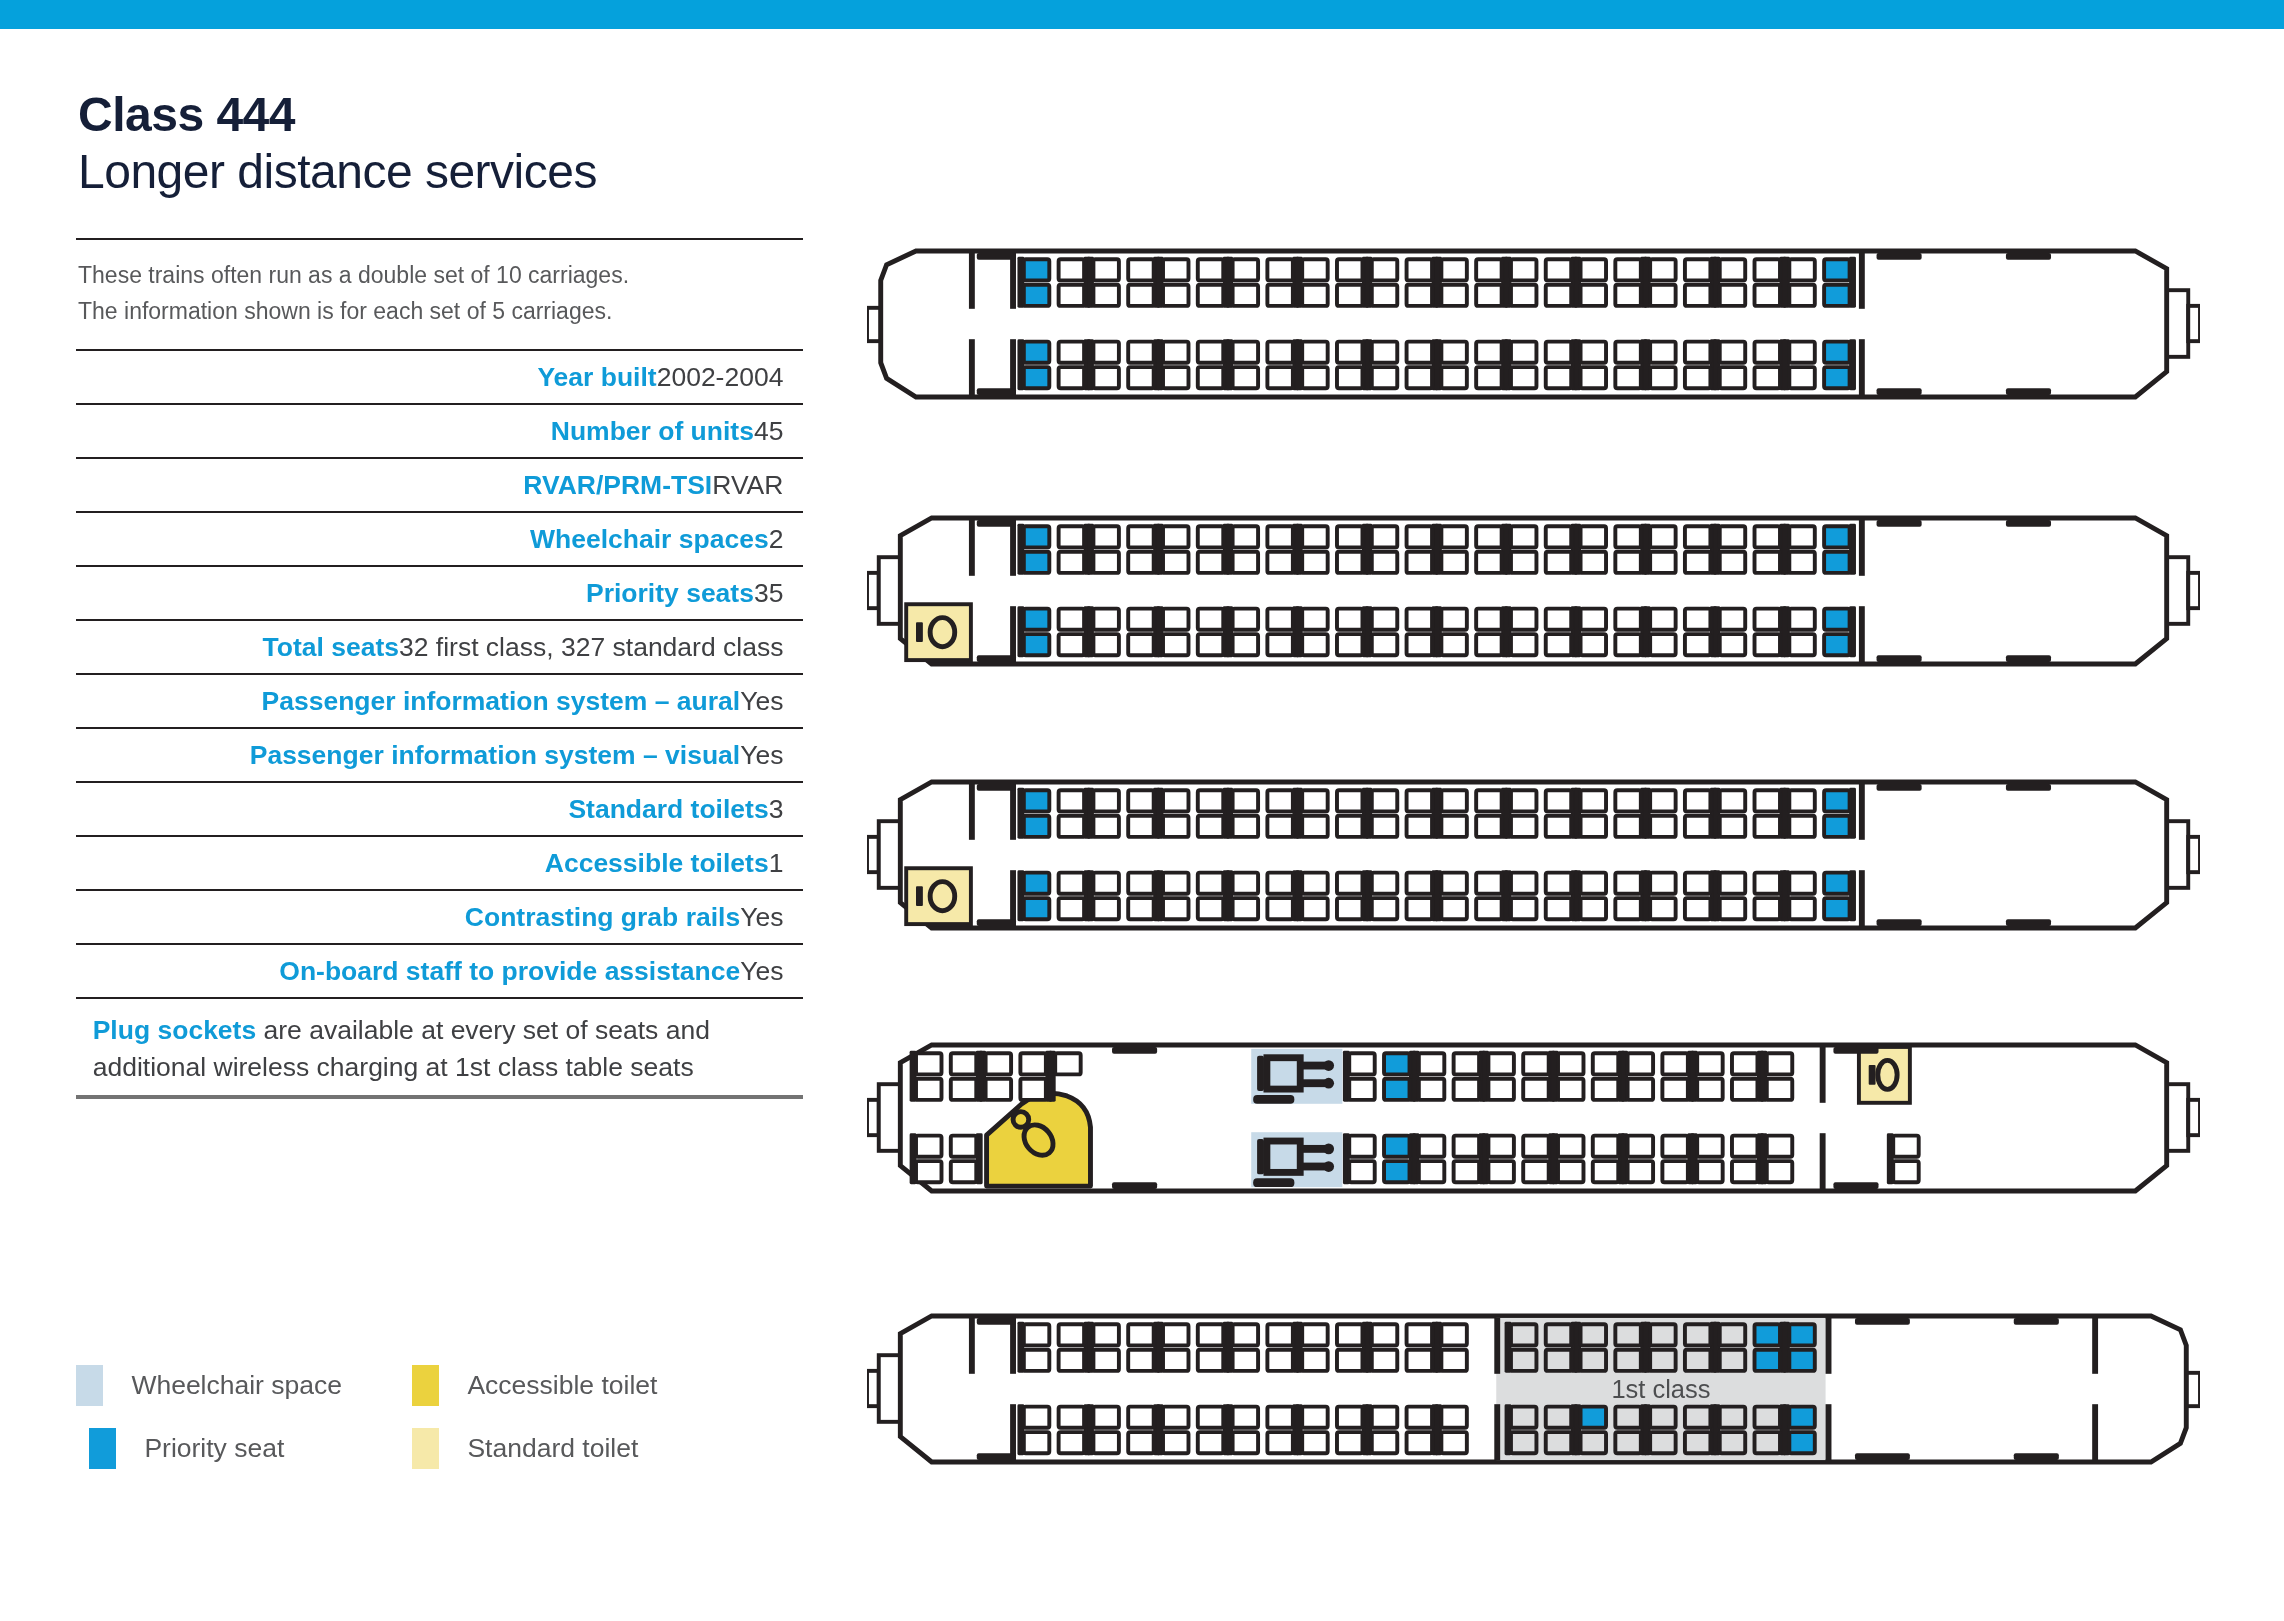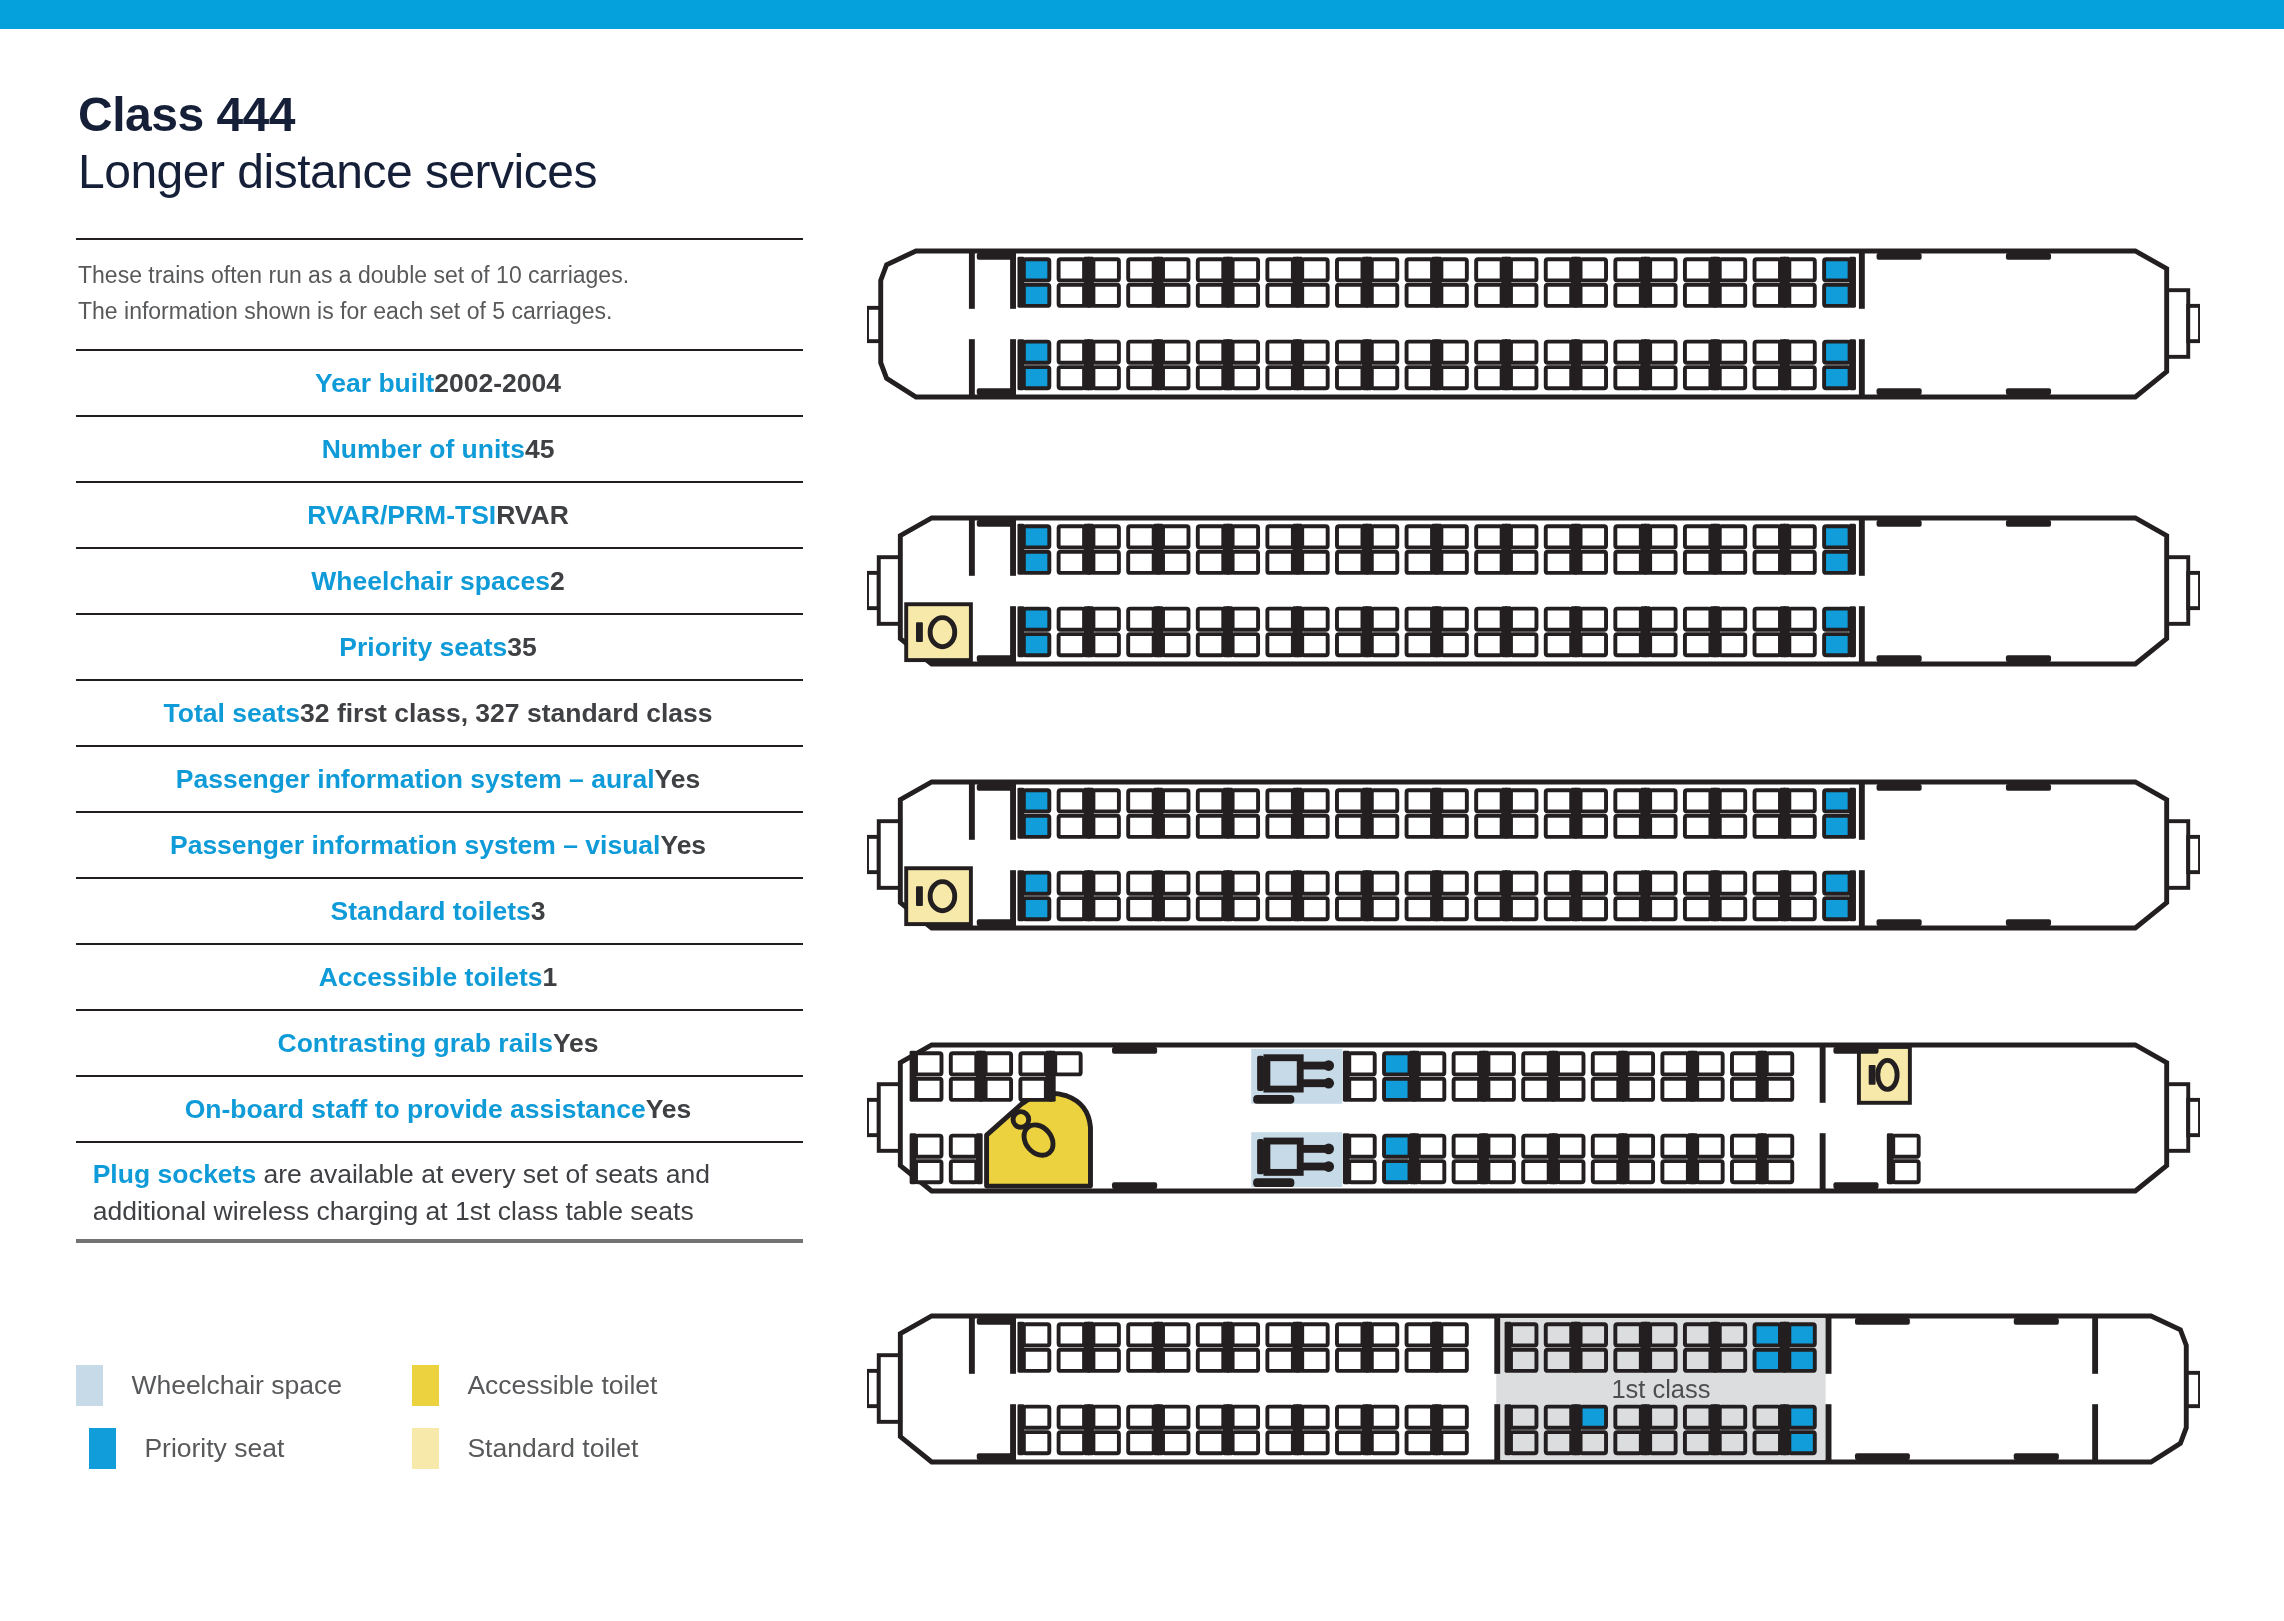--- a/index.html
+++ b/index.html
@@ -6,24 +6,24 @@
   body{width:2285px;height:1621px;position:relative;overflow:hidden;
        font-family:"Liberation Sans",sans-serif;color:#3F4043;}
   #stage{position:absolute;inset:0;background:#fff;}
   .topbar{position:absolute;left:0;top:0;width:100%;height:29px;}
   .titleblock{position:absolute;left:78px;top:86px;line-height:57px;}
   .title{font-size:48px;font-weight:700;letter-spacing:-0.5px;}
   .subtitle{font-size:48px;font-weight:400;letter-spacing:-0.5px;}
   .rule{position:absolute;left:76px;width:727px;height:0;border-top:2px solid #231F20;}
   .desc{position:absolute;left:78px;top:257px;font-size:23px;line-height:36px;color:#58595B;}
   .table{position:absolute;left:76px;top:349px;width:727px;}
-  .trow{display:flex;justify-content:center;align-items:center;height:66px;
+  .trow{display:flex;justify-content:flex-end;align-items:center;height:54px;
         border-top:2px solid #231F20;box-sizing:border-box;padding:0 19.6px 0 16.7px;}
   .trow .lbl{font-size:26.5px;font-weight:700;}
-  .trow .val{font-size:26.5px;color:#3F4043;font-weight:bold;}
+  .trow .val{font-size:26.5px;color:#3F4043;}
   .noterow{border-top:2px solid #231F20;border-bottom:4px solid #737373;box-sizing:border-box;
            height:102px;padding:12.7px 19.6px 0 16.7px;font-size:26.5px;line-height:37px;color:#3F4043;}
   .noterow .hl{font-weight:700;}
   .legend{position:absolute;left:0;top:0;}
   .legitem{position:absolute;display:flex;align-items:center;}
   .swatch{width:27.4px;height:41px;margin-right:28px;flex:0 0 auto;}
   .leglabel{font-size:26.5px;color:#58595B;white-space:nowrap;}
   #diagram svg{position:absolute;}
   text{font-family:"Liberation Sans",sans-serif;}
 </style>

